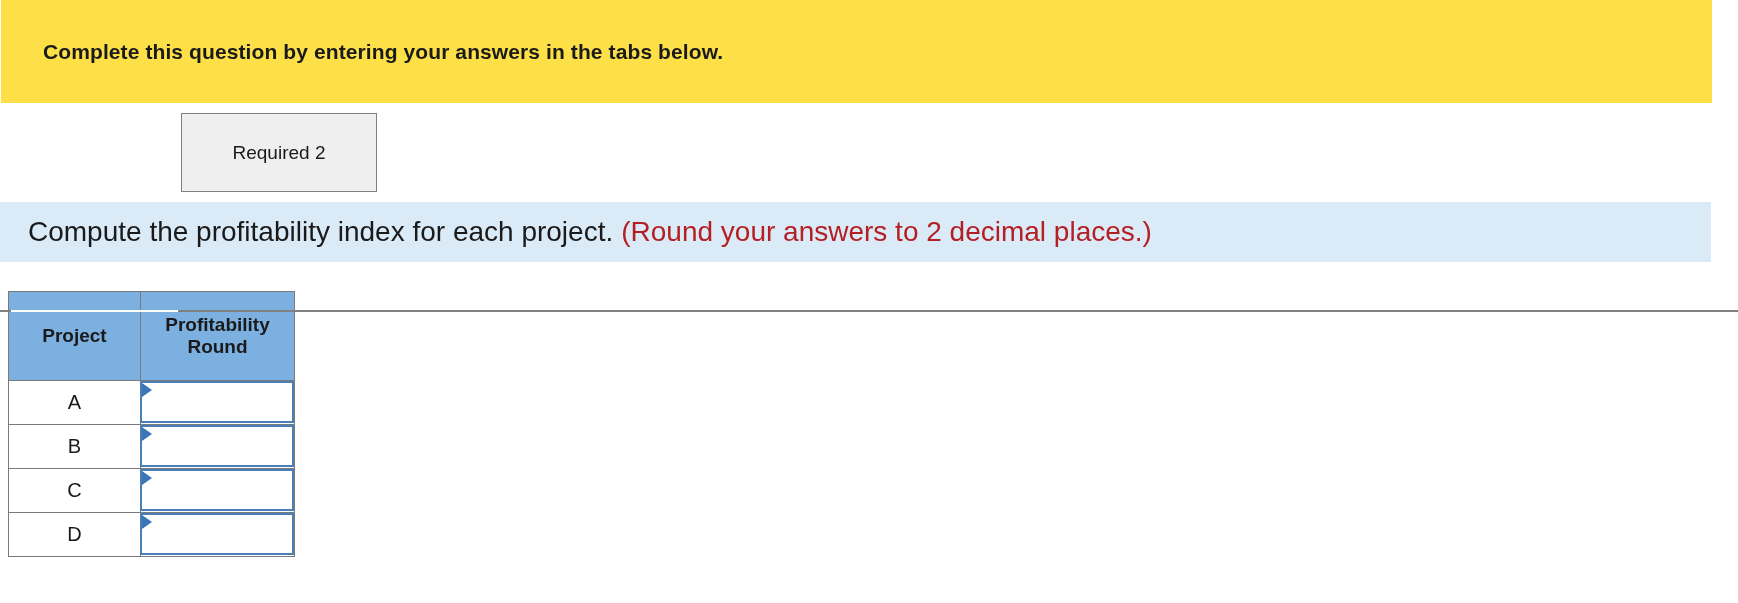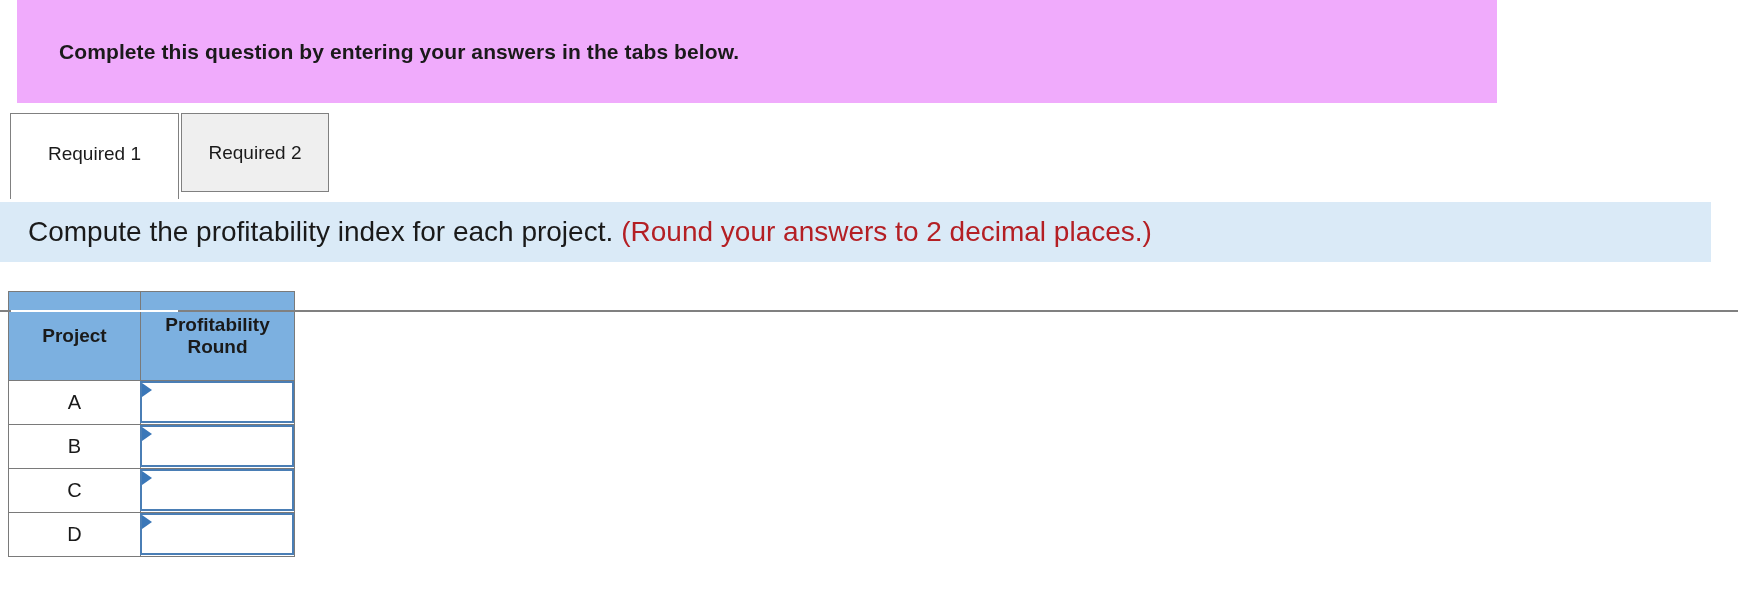--- a/index.html
+++ b/index.html
@@ -10,25 +10,25 @@
     width: 1738px;
     height: 603px;
     background: #ffffff;
     font-family: "Liberation Sans", sans-serif;
     overflow: hidden;
   }
 
   
   .banner {
     position: absolute;
-    left: 17px;
+    left: 1px;
     top: 0;
-    width: 1480px;
+    width: 1711px;
     height: 103px;
-    background: #f0abfc;
+    background: #fde047;
     display: flex;
     align-items: center;
   }
   .banner-text {
     margin-left: 42px;
     font-size: 21px;
     font-weight: bold;
     color: #1a1a1a;
     letter-spacing: 0.1px;
   }
@@ -56,21 +56,21 @@
   .tab-1 {
     left: 10px;
     width: 169px;
     background: #ffffff;
     border-bottom: none;
     height: 86px;
     z-index: 3;
   }
   .tab-2 {
     left: 181px;
-    width: 148px;
+    width: 196px;
     background: #efefef;
     height: 79px;
     z-index: 2;
   }
   .tab-label {
     pointer-events: none;
     padding-bottom: 6px;
   }
   .tab-2 .tab-label { padding-bottom: 0; }
   .tab-underline {
@@ -191,23 +191,20 @@
 </head>
 <body>
 
 <div class="banner">
   <div class="banner-text">Complete this question by entering your answers in the tabs below.</div>
 </div>
 
 <div class="tabstrip">
   <div class="tab-underline"></div>
 
-  <div class="tab tab-1">
-    <span class="tab-label">Required 1</span>
-  </div>
 
   <div class="tab tab-2">
     <span class="tab-label">Required 2</span>
   </div>
 
   <div class="tab-underline-gap"></div>
 </div>
 
 <div class="instruction">
   <div class="instruction-text">

